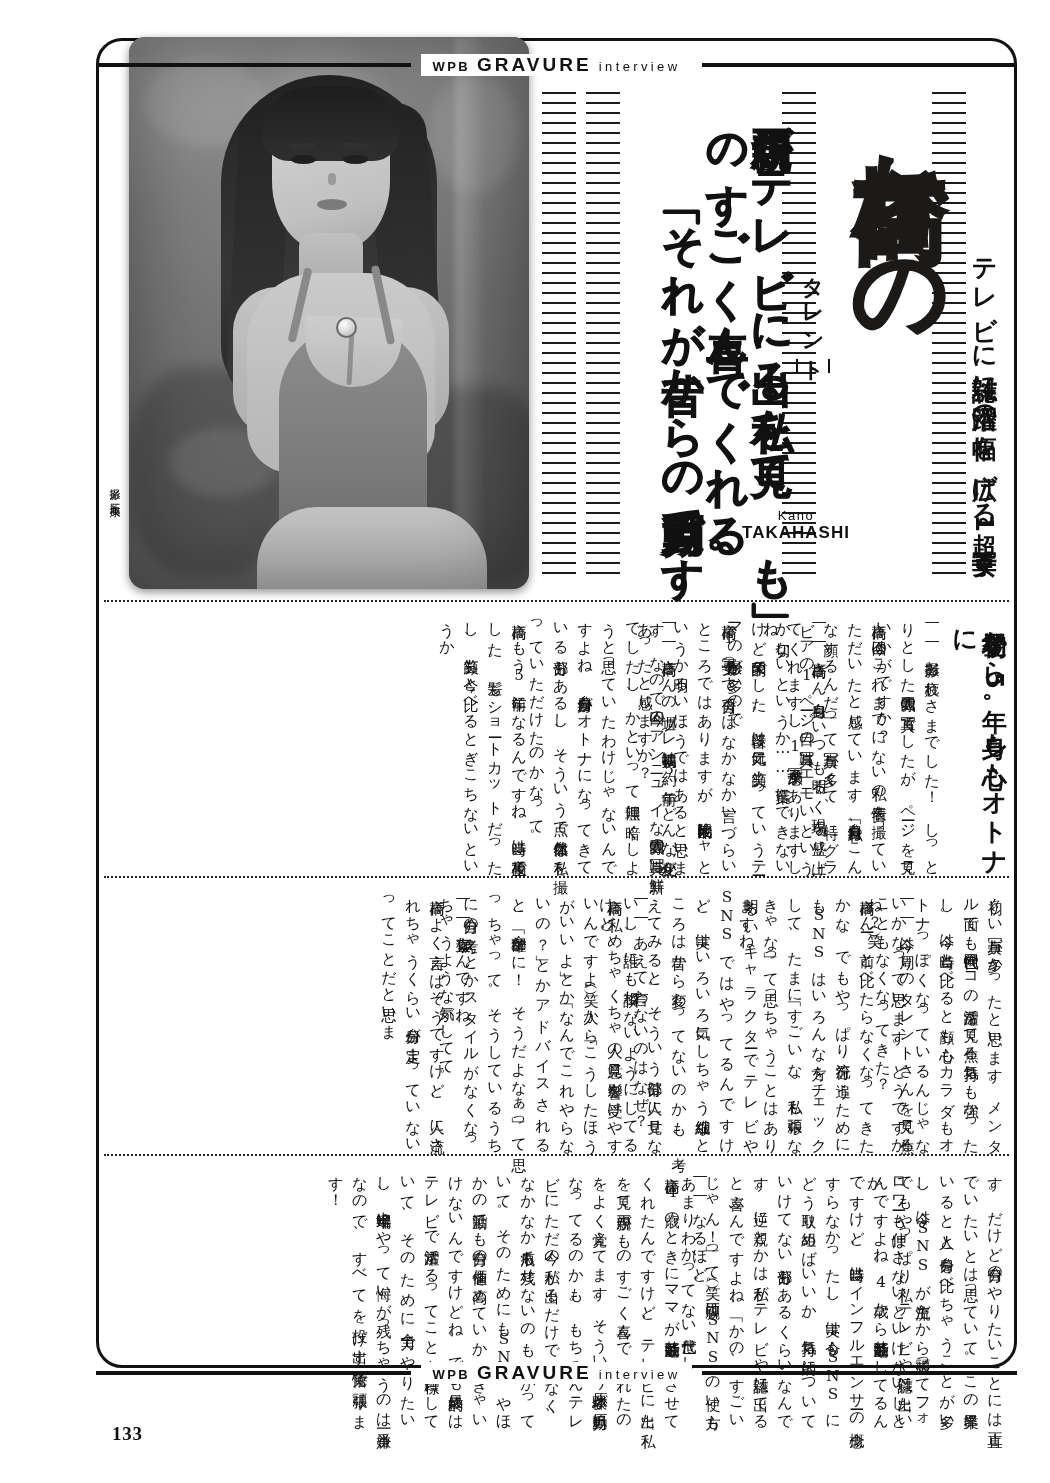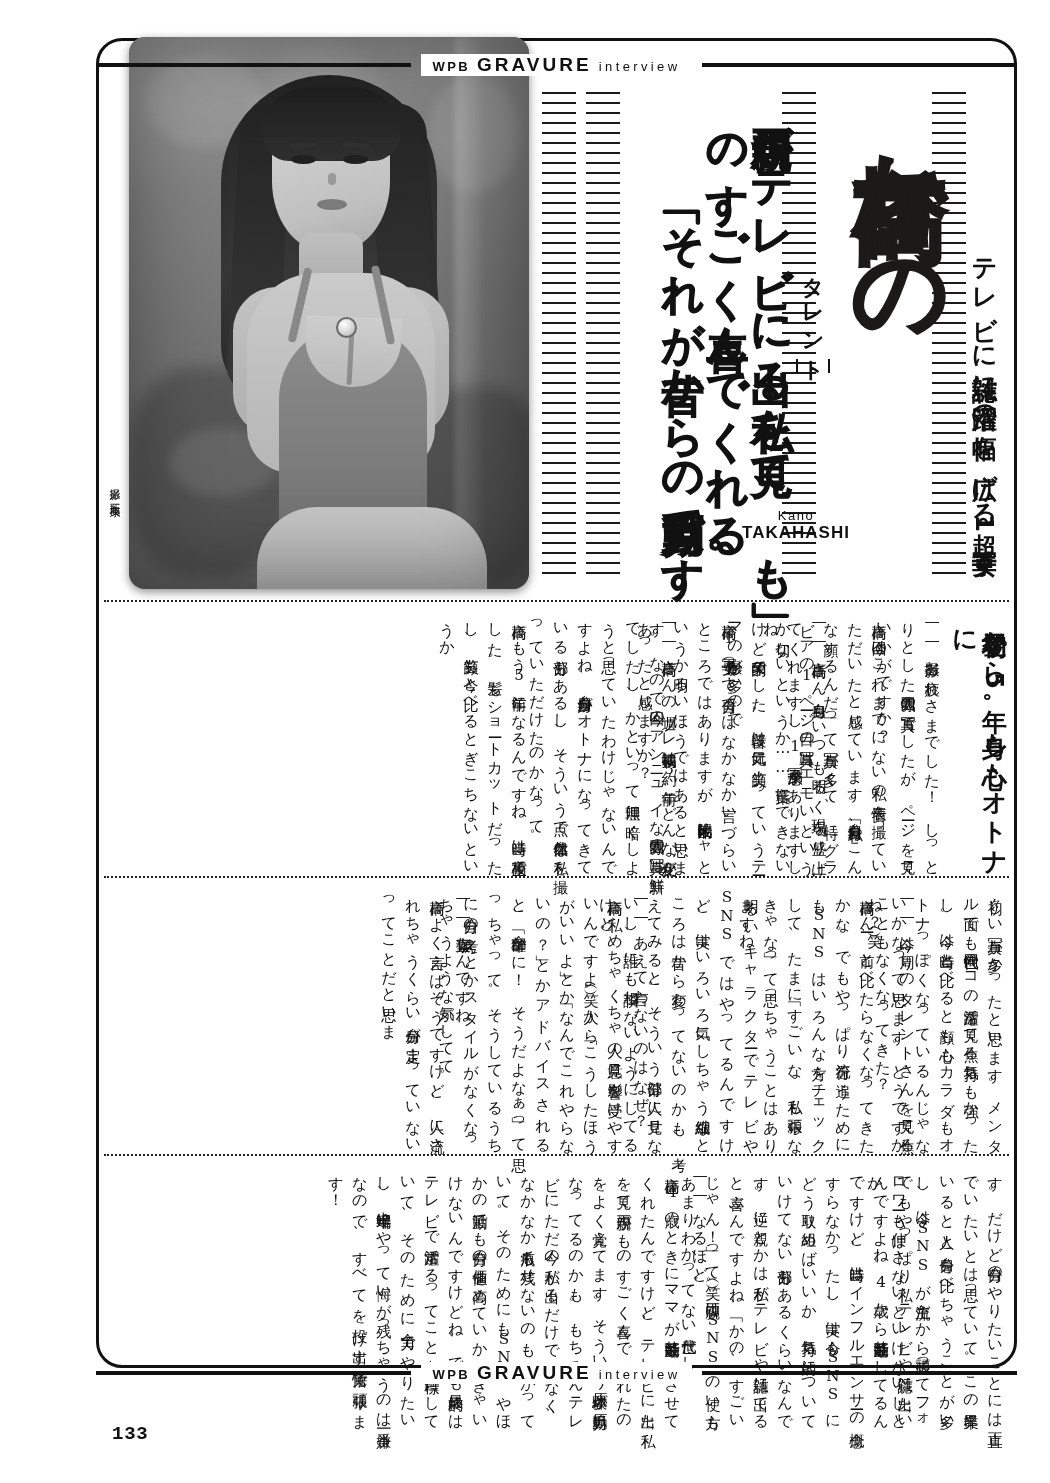--- a/index.html
+++ b/index.html
@@ -52,21 +52,21 @@
   .footer-rule{
     position:absolute;
     bottom:103px;left:96px;right:33px;
     height:14px;
     display:flex;align-items:center;
     z-index:6;
   }
   .page-number{
     position:absolute;
     left:112px;bottom:38px;
-    font-family:Liberation Mono, monospace;
+    font-family:Liberation Serif, serif;
     font-weight:700;font-size:19px;color:#111;
     letter-spacing:.04em;
   }
 
   
   .photo-wrap{
     position:absolute;
     left:129px;top:37px;
     width:400px;height:552px;
     border-radius:16px;

